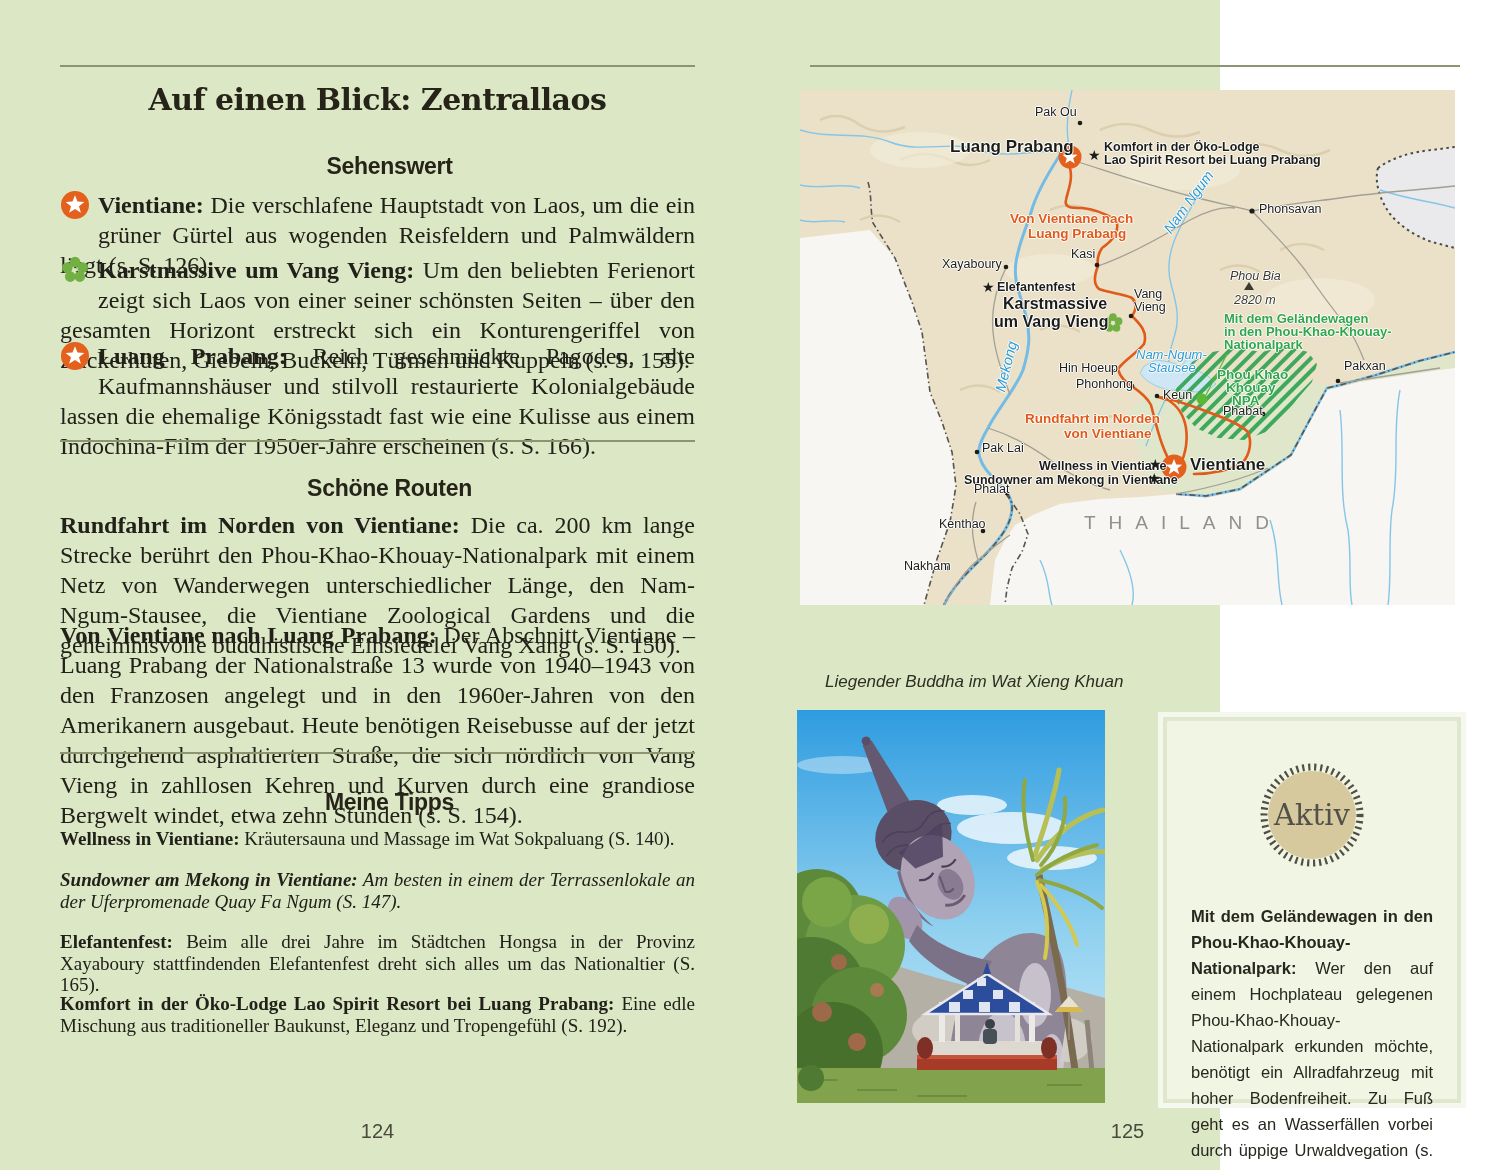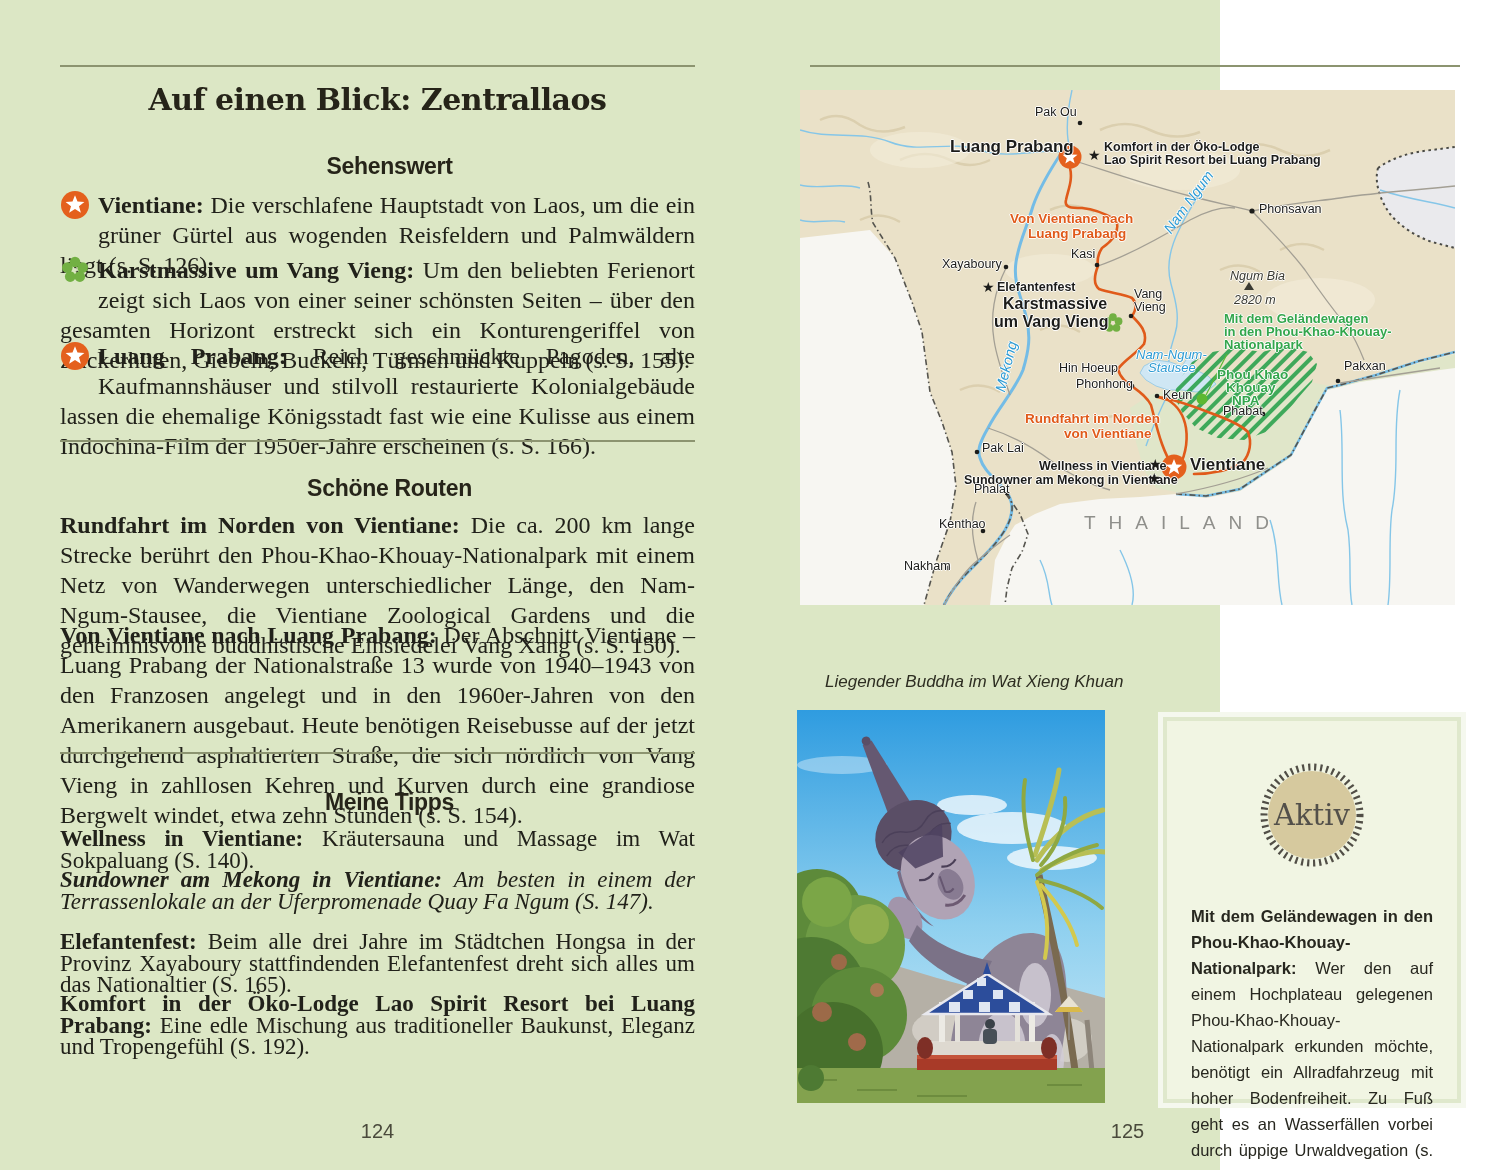--- a/index.html
+++ b/index.html
@@ -6,21 +6,21 @@
   body{width:1500px;height:1170px;overflow:hidden;}
   .spread{position:relative;width:1220px;height:1170px;background:#dce7c5;font-family:"Liberation Serif",serif;color:#21211a;}
   .rule{position:absolute;height:2px;background:#8c9470;}
   h1.page-title{margin:0;position:absolute;left:60px;top:82px;width:635px;text-align:center;
     font-family:"DejaVu Serif",serif;font-weight:bold;font-size:30px;letter-spacing:-0.5px;color:#262419;}
   h2.sec{margin:12px;position:absolute;width:635px;left:60px;text-align:center;
     font-family:Liberation Sans, sans-serif;font-weight:bold;font-size:23px;letter-spacing:-0.3px;color:#262419;}
   .para{position:absolute;left:60px;width:635px;font-size:24px;line-height:30px;text-align:justify;}
   .para b, .tip b{font-weight:bold;}
   .bullet-icon{float:left;width:38px;height:48px;}
-  .tip{position:absolute;left:60px;width:635px;font-size:23px;line-height:21.5px;text-align:justify;}
+  .tip{position:absolute;left:60px;width:635px;font-size:19px;line-height:21.5px;text-align:justify;}
   .pagenum{position:absolute;width:635px;text-align:center;top:1120px;
     font-family:Liberation Sans, sans-serif;font-size:20px;color:#4a4a3c;}
   
   .map{position:absolute;left:800px;top:90px;width:655px;height:515px;background:#f7f6f2;overflow:hidden;}
   .map svg.base{position:absolute;left:0;top:0;}
   .ml{position:absolute;white-space:nowrap;font-family:"Liberation Sans",sans-serif;color:#1c1c1a;font-size:12.5px;line-height:13px;
     text-shadow:1px 0 0 rgba(255,255,255,.9),-1px 0 0 rgba(255,255,255,.9),0 1px 0 rgba(255,255,255,.9),0 -1px 0 rgba(255,255,255,.9);}
   .ml.city{font-size:17px;font-weight:bold;}
   .ml.tip-label{font-size:12.5px;font-weight:bold;}
   .ml.route{color:#e05a1a;font-weight:bold;font-size:13.5px;}
@@ -262,21 +262,21 @@
     <span class="ml" style="left:459px;top:113px;">Phonsavan</span>
     <span class="ml water big rot" style="left:362px;top:138px;transform:rotate(-54deg);">Nam Ngum</span>
     <span class="ml" style="left:142px;top:168px;">Xayaboury</span>
     <span class="ml" style="left:271px;top:158px;">Kasi</span>
     <span class="ml star-glyph" style="left:182px;top:191px;">★</span>
     <span class="ml tip-label" style="left:197px;top:191px;">Elefantenfest</span>
     <span class="ml" style="left:334px;top:198px;">Vang</span>
     <span class="ml" style="left:334px;top:211px;">Vieng</span>
     <span class="ml city" style="left:203px;top:207px;font-size:16px;">Karstmassive</span>
     <span class="ml city" style="left:194px;top:225px;font-size:16px;">um Vang Vieng</span>
-    <span class="ml peak" style="left:430px;top:180px;">Ngum Bia</span>
+    <span class="ml peak" style="left:430px;top:180px;">Phou Bia</span>
     <span class="ml peak" style="left:434px;top:204px;">2820 m</span>
     <span class="ml green" style="left:424px;top:222px;">Mit dem Geländewagen</span>
     <span class="ml green" style="left:424px;top:235px;">in den Phou-Khao-Khouay-</span>
     <span class="ml green" style="left:424px;top:248px;">Nationalpark</span>
     <span class="ml water big rot" style="left:194px;top:300px;transform:rotate(-76deg);">Mekong</span>
     <span class="ml water" style="left:336px;top:258px;">Nam-Ngum-</span>
     <span class="ml water" style="left:348px;top:271px;">Stausee</span>
     <span class="ml" style="left:259px;top:272px;">Hin Hoeup</span>
     <span class="ml" style="left:276px;top:288px;">Phonhong</span>
     <span class="ml" style="left:363px;top:299px;">Keun</span>

